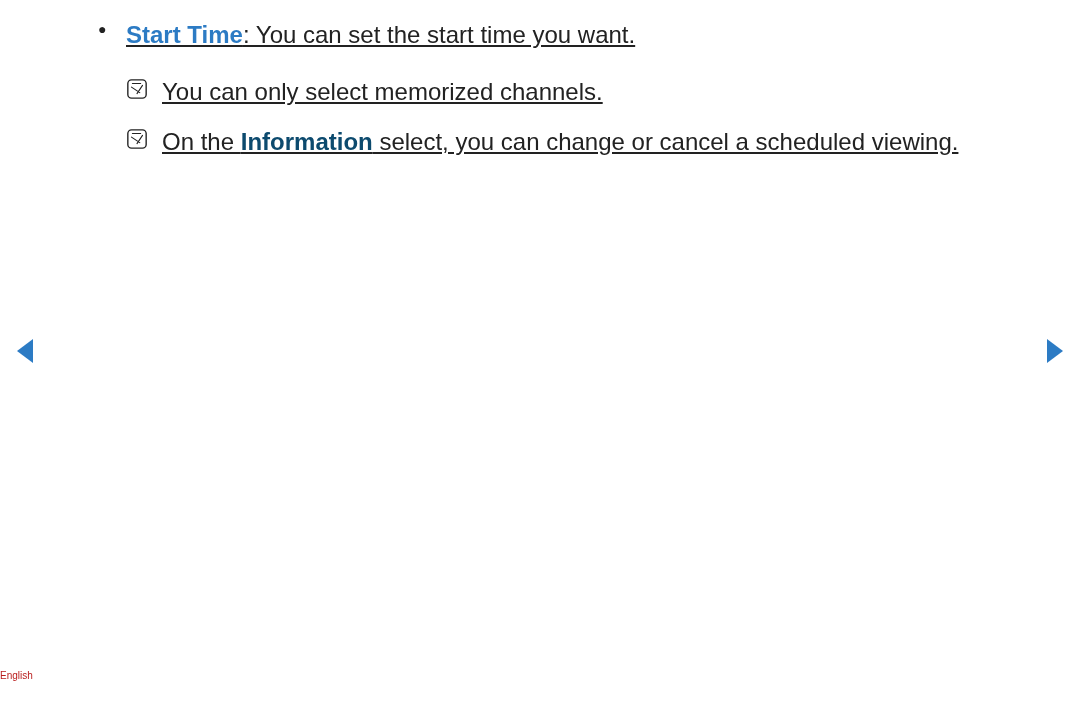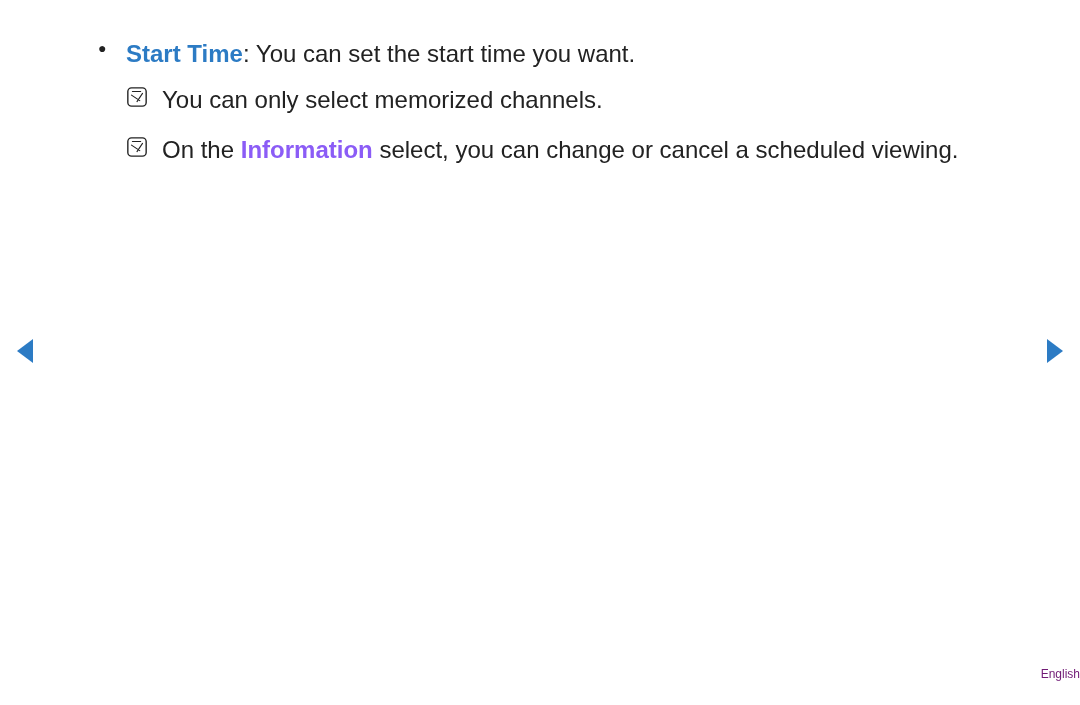--- a/index.html
+++ b/index.html
@@ -9,21 +9,22 @@
     }
     body {
       width: 1080px;
       height: 705px;
       font-family: Arial, Helvetica, sans-serif;
       background: #ffffff;
       position: relative;
       color: #222;
     }
     .content {
-      padding: 36px 90px 0 90px;
+      padding: 17px 90px 0 90px;
+      text-decoration: underline;
     }
     ul.main-list {
       list-style: none;
     }
     ul.main-list > li {
       position: relative;
       padding-left: 36px;
       margin-bottom: 14px;
       font-size: 24px;
       line-height: 1.5;
@@ -34,26 +35,26 @@
       left: 8px;
       top: 2px;
       font-size: 14px;
       color: #222;
     }
     .term {
       color: #2c7bc4;
       font-weight: 600;
     }
     .term-inline {
-      color: #8b5cf6;
+      color: #0c4a6e;
       font-weight: 600;
     }
     .note-list {
       list-style: none;
-      margin-top: 10px;
+      margin-top: 21px;
     }
     .note-list li {
       position: relative;
       padding-left: 36px;
       margin-bottom: 14px;
       font-size: 24px;
       line-height: 1.5;
     }
     .note-icon {
       position: absolute;
@@ -84,23 +85,23 @@
     .nav-arrow svg {
       width: 22px;
       height: 28px;
       fill: #2c7bc4;
     }
     .footer {
       position: absolute;
       bottom: 24px;
       left: 0;
       right: 0;
-      text-align: right;
-      font-size: 12px;
-      color: #701a75;
+      text-align: left;
+      font-size: 10px;
+      color: #b91c1c;
     }
   </style>
 </head>
 <body>
 
 <div class="content">
   <ul class="main-list">
 
     <li>
       <span class="term">Start Time</span><span>: You can set the start time you want.</span>

